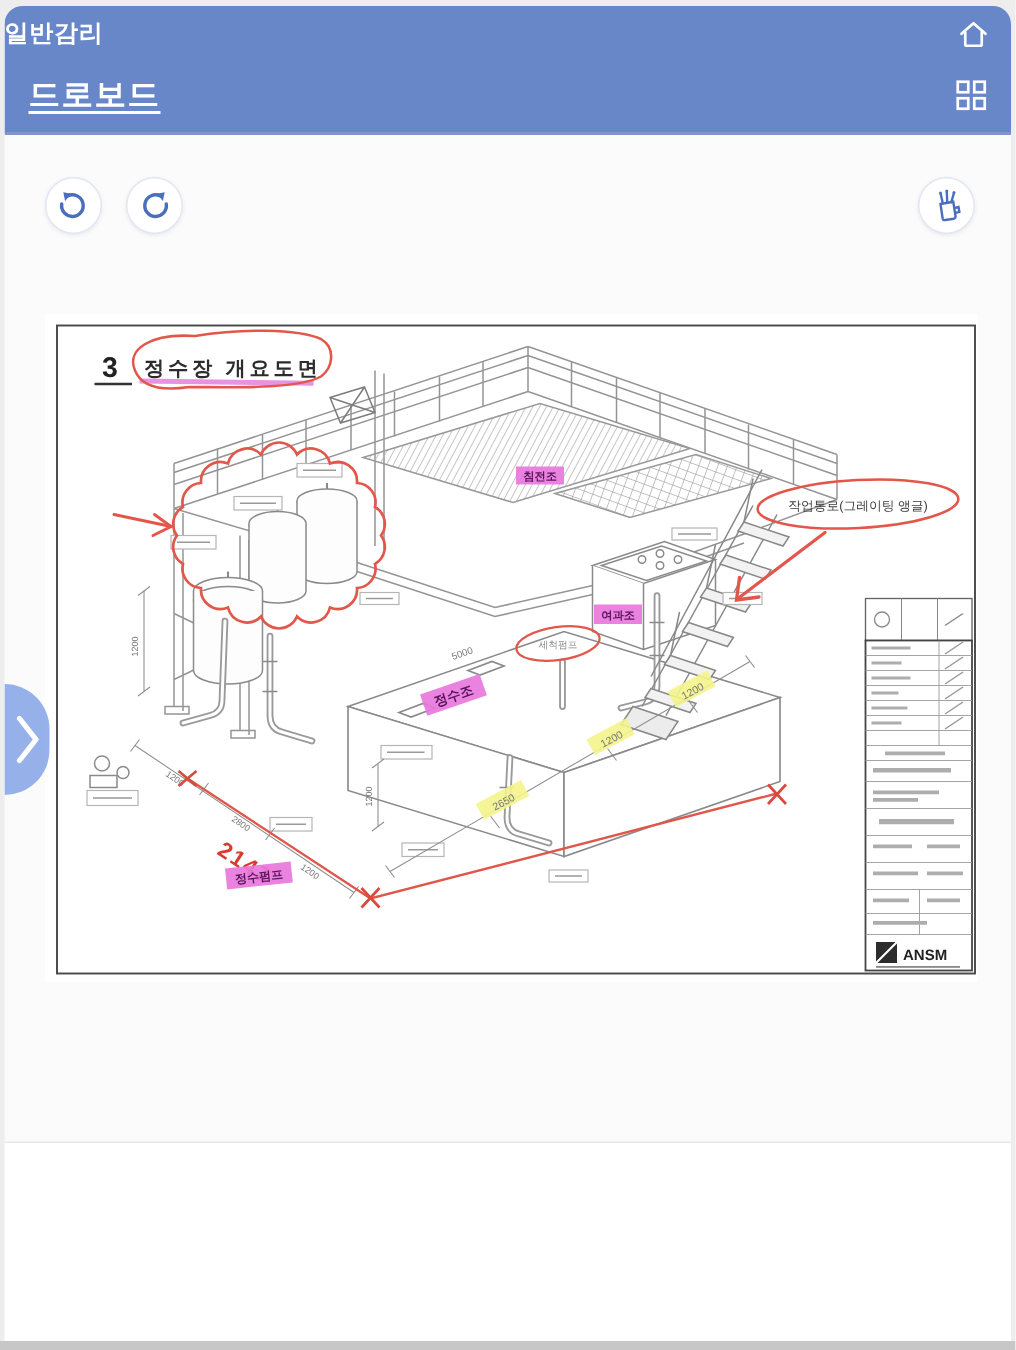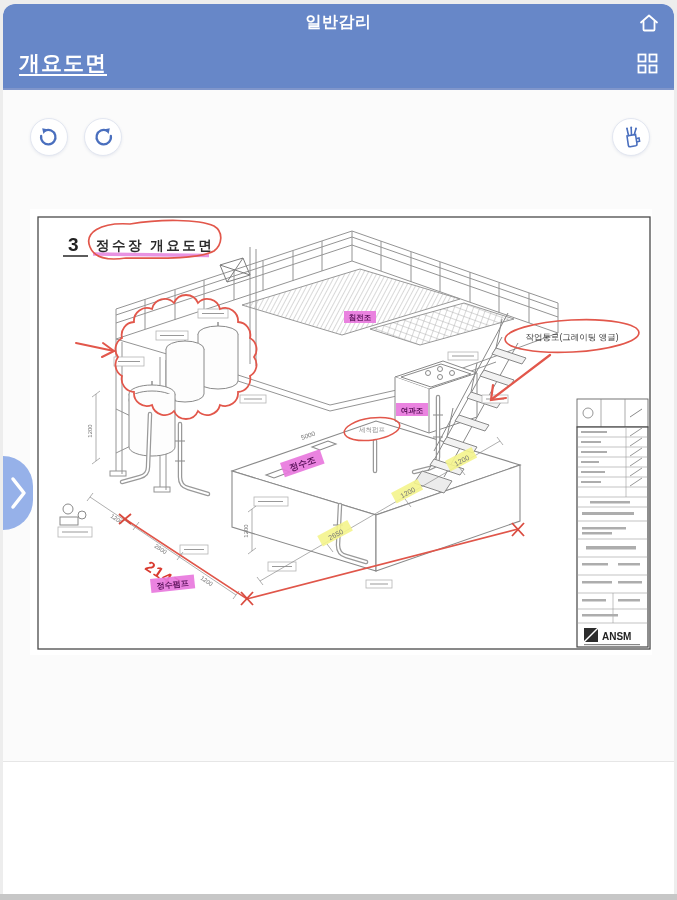--- a/index.html
+++ b/index.html
@@ -11,21 +11,21 @@
   .screen{
     position:absolute;left:3px;top:4px;width:671px;height:890px;
     background:#fbfbfb;border-radius:12px 12px 0 0;overflow:hidden;
   }
   .bottom-edge{position:absolute;left:0;right:0;bottom:0;height:6px;background:#c7c7c7;}
   
   .app-header{
     position:absolute;left:0;top:0;right:0;height:84px;
     background:#6787c8;border-bottom:2px solid #8096cb;border-radius:10px 10px 0 0;
   }
-  .header-top{position:relative;height:36px;display:flex;align-items:center;justify-content:center;}
+  .header-top{position:relative;height:36px;display:flex;align-items:center;}
   .header-title{color:#ffffff;font-weight:bold;font-size:16px;letter-spacing:.5px;}
   .icon-btn{background:none;border:none;padding:0;cursor:pointer;display:flex;align-items:center;justify-content:center;}
   .home-btn{position:absolute;right:13px;top:7px;width:24px;height:24px;}
   .header-bottom{height:46px;display:flex;align-items:center;justify-content:space-between;padding:0 16px;}
   .board-link{
     color:#ffffff;font-weight:bold;font-size:21px;letter-spacing:1px;
     text-decoration:underline;text-underline-offset:4px;text-decoration-thickness:2px;cursor:pointer;
   }
   .grid-btn{width:22px;height:22px;}
   
@@ -57,21 +57,21 @@
     <div class="header-top">
       <span class="header-title">일반감리</span>
       <button class="icon-btn home-btn">
         <svg width="22" height="22" viewBox="0 0 22 22">
           <path d="M3,10.5 L11,3.5 L19,10.5" fill="none" stroke="#fff" stroke-width="1.8" stroke-linecap="round" stroke-linejoin="round"></path>
           <path d="M5.5,9.5 L5.5,17.5 Q5.5,18.5 6.5,18.5 L15.5,18.5 Q16.5,18.5 16.5,17.5 L16.5,9.5" fill="none" stroke="#fff" stroke-width="1.8" stroke-linecap="round"></path>
         </svg>
       </button>
     </div>
     <div class="header-bottom">
-      <a class="board-link">개요도면</a>
+      <a class="board-link">드로보드</a>
       <button class="icon-btn grid-btn">
         <svg width="21" height="21" viewBox="0 0 21 21">
           <rect x="1.5" y="1.5" width="7" height="7" fill="none" stroke="#fff" stroke-width="1.8"></rect>
           <rect x="12.5" y="1.5" width="7" height="7" fill="none" stroke="#fff" stroke-width="1.8"></rect>
           <rect x="1.5" y="12.5" width="7" height="7" fill="none" stroke="#fff" stroke-width="1.8"></rect>
           <rect x="12.5" y="12.5" width="7" height="7" fill="none" stroke="#fff" stroke-width="1.8"></rect>
         </svg>
       </button>
     </div>
   </div>

